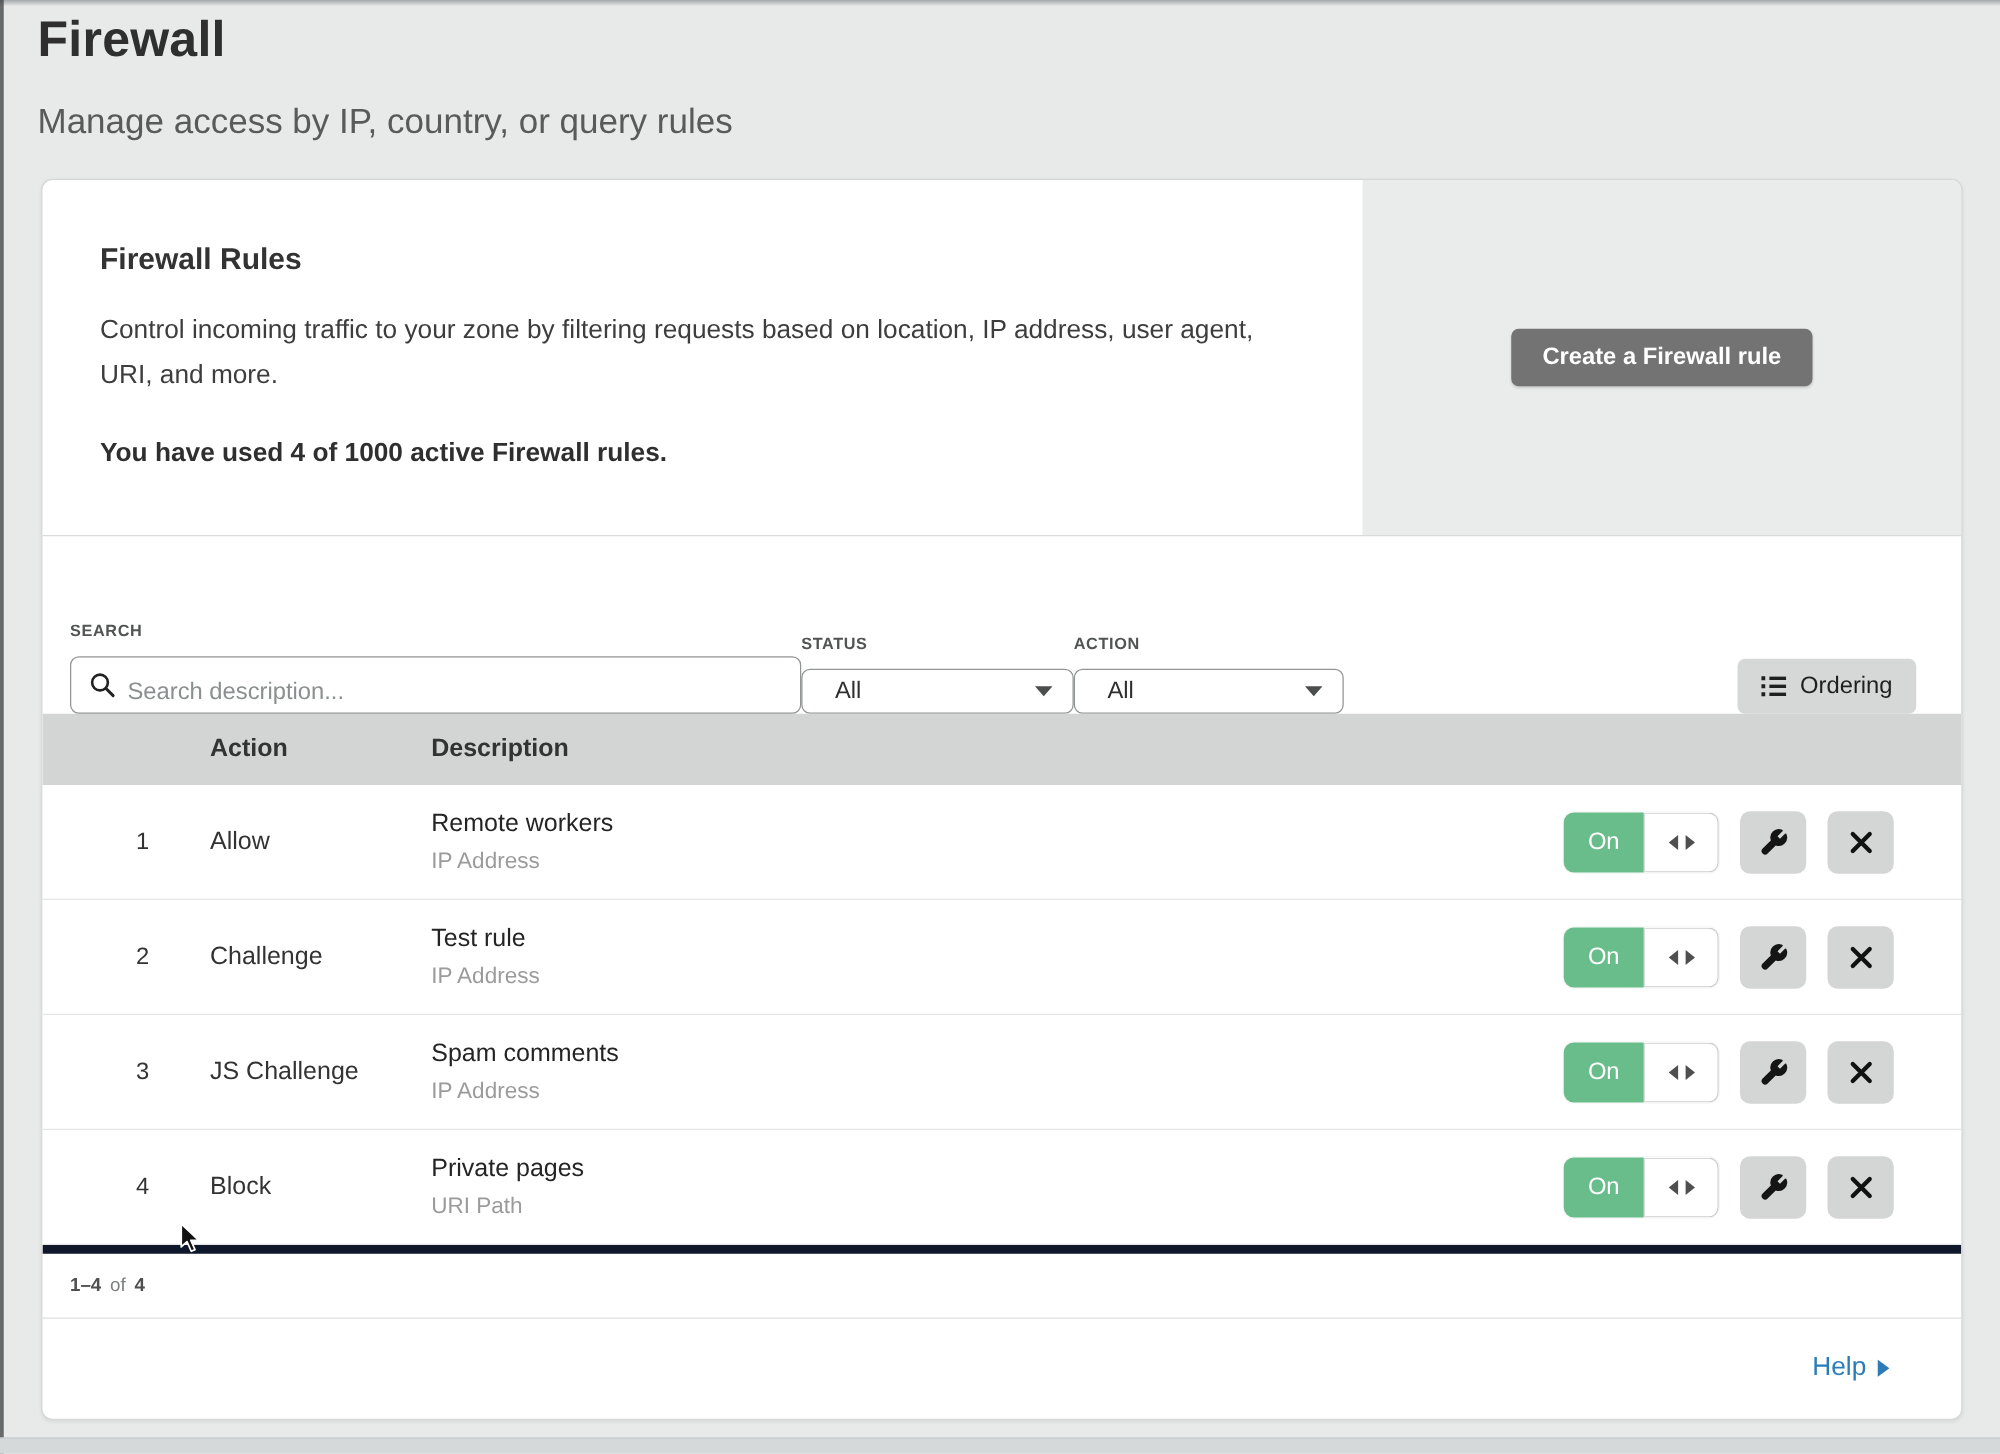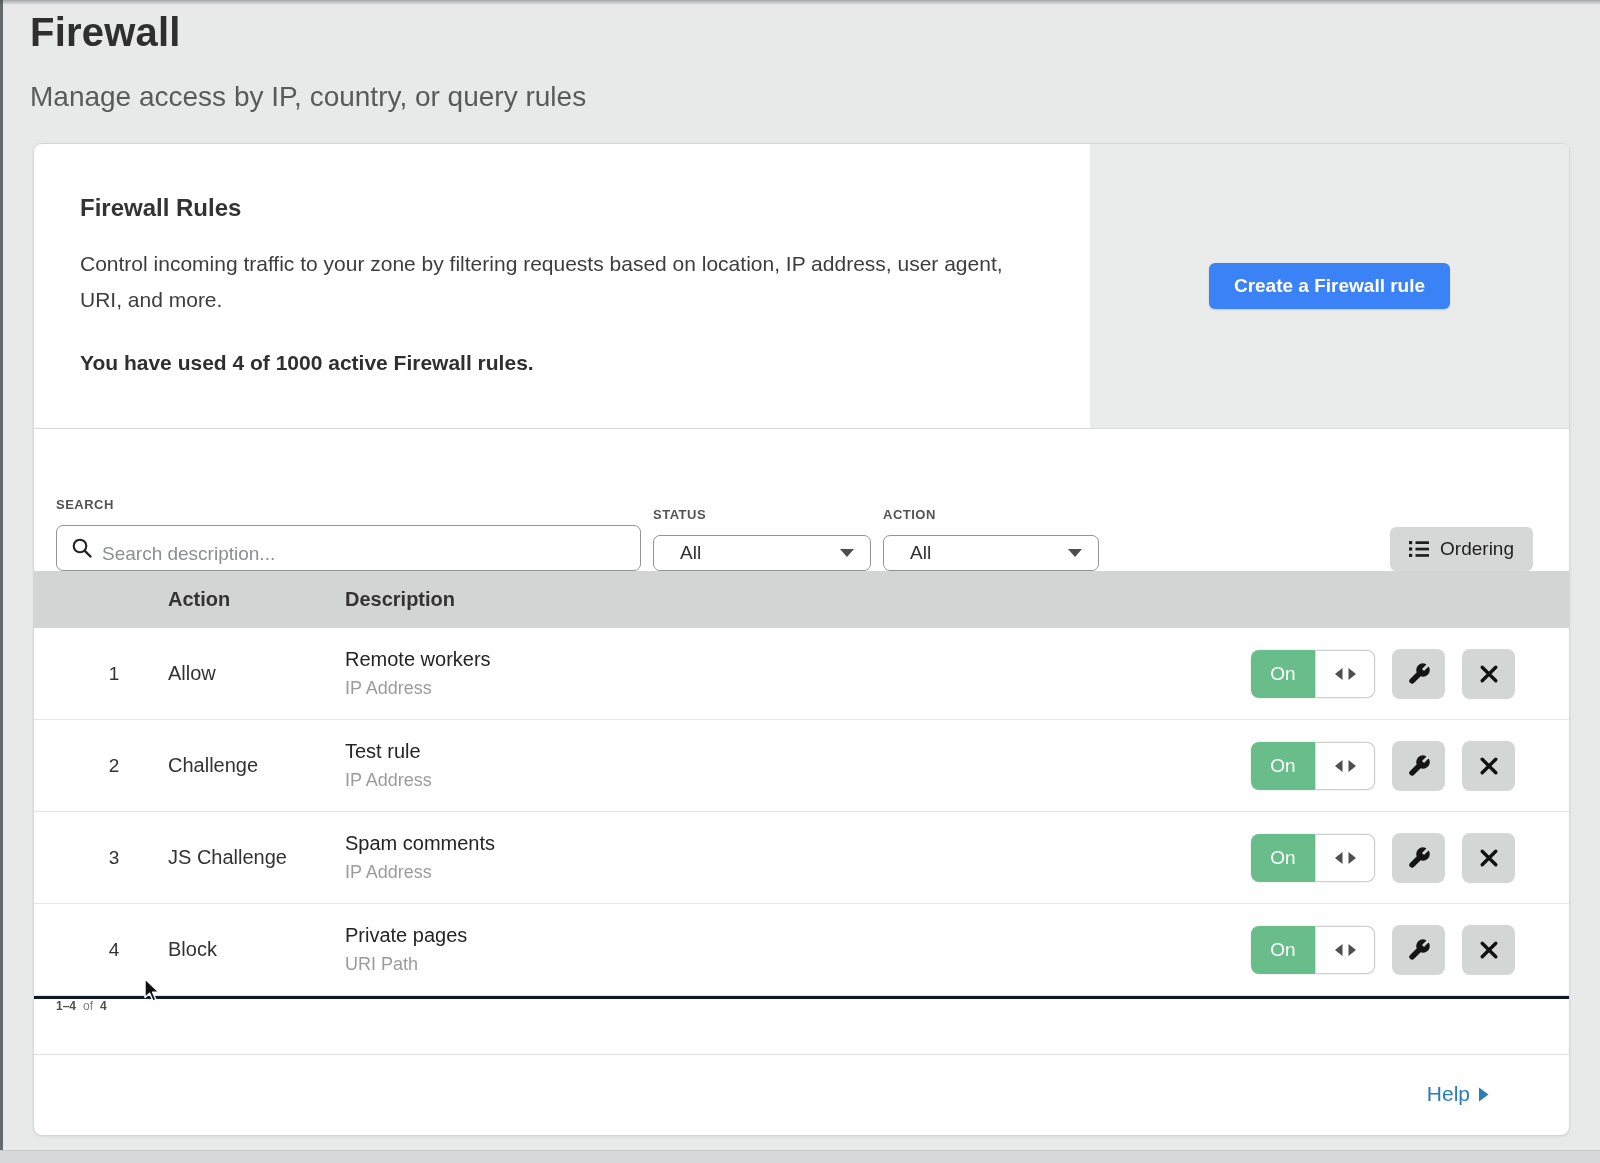--- a/index.html
+++ b/index.html
@@ -33,30 +33,30 @@
   }
 
   
   .overview { height:285px; display:flex; border-bottom:1px solid #d9dbdb; flex:none; }
   .overview-text { width:1056px; padding:50px 40px 0 46px; }
   .overview-heading { font-size:24px; font-weight:700; color:#333; }
   .overview-desc { margin-top:24px; font-size:21px; line-height:36px; color:#3d3d3d; max-width:955px; }
   .overview-usage { margin-top:33px; font-size:21px; font-weight:700; color:#2f2f2f; }
   .overview-aside { flex:1; background:#eaecec; display:flex; align-items:center; justify-content:center; }
   .create-btn {
-    background:#3b82f6; color:#fff; border:none; border-radius:6px;
+    background:#737373; color:#fff; border:none; border-radius:6px;
     font-family:inherit; font-size:19px; font-weight:600;
     padding:12px 25px; cursor:pointer; box-shadow:0 1px 2px rgba(0,0,0,.15);
   }
 
   
   .filters { height:142px; flex:none; display:flex; align-items:flex-end;
     padding:28px 36px 0 22px; }
   .filter-group { display:flex; flex-direction:column; }
-  .filter-group + .filter-group { margin-left:12px; }
+  .filter-group + .filter-group { margin-left:0; }
   .filter-label { font-size:13px; font-weight:700; color:#525454; letter-spacing:.5px; margin-bottom:13px; }
   .search-group { width:585px; }
   .search-box { position:relative; height:46px; }
   .search-box svg { position:absolute; left:15px; top:12px; }
   .search-input {
     width:100%; height:46px; border:1px solid #929595; border-radius:7px;
     padding:12px 14px 0 45px; font-family:inherit; font-size:19px; color:#333; background:#fff; outline:none;
   }
   .search-input::placeholder { color:#8b8f8f; }
   .select {
@@ -99,26 +99,26 @@
   .toggle-handle {
     width:60px; background:#fff; border:1px solid #cbcdcd; border-left:1px solid #d8dada;
     border-radius:0 8px 8px 0; display:flex; align-items:center; justify-content:center;
   }
   .icon-btn {
     width:53px; height:50px; background:#d4d5d5; border:none; border-radius:8px;
     display:flex; align-items:center; justify-content:center; cursor:pointer;
   }
 
   
-  .pagination { height:58px; flex:none; border-top:3px solid #0f172a;
-    display:flex; align-items:flex-start; padding-left:22px; gap:7px; font-size:12px; }
+  .pagination { height:58px; flex:none; border-top:7px solid #0f172a;
+    display:flex; align-items:center; padding-left:22px; gap:7px; font-size:15px; }
   .pg-range, .pg-total { font-weight:700; color:#4f4f4f; }
   .pg-of { color:#7e8080; }
   .card-footer { height:79px; flex:none; border-top:1px solid #dedfdf;
-    display:flex; align-items:center; justify-content:flex-end; padding-right:80px; }
+    display:flex; align-items:center; justify-content:flex-end; padding-right:57px; }
   .help-link { display:flex; align-items:center; gap:9px; color:#2b7cb7;
     font-size:21px; text-decoration:none; cursor:pointer; }
 
   .cursor { position:absolute; left:143px; top:978px; pointer-events:none; }
 </style>
 </head>
 <body>
 
 <div class="edge-top"></div>
 <div class="edge-left"></div>

